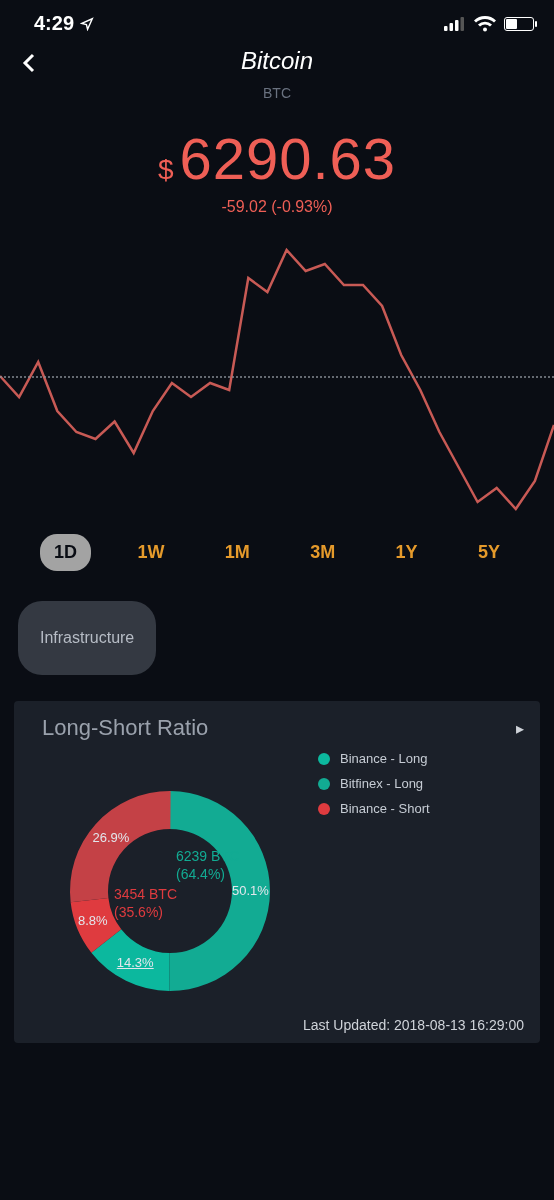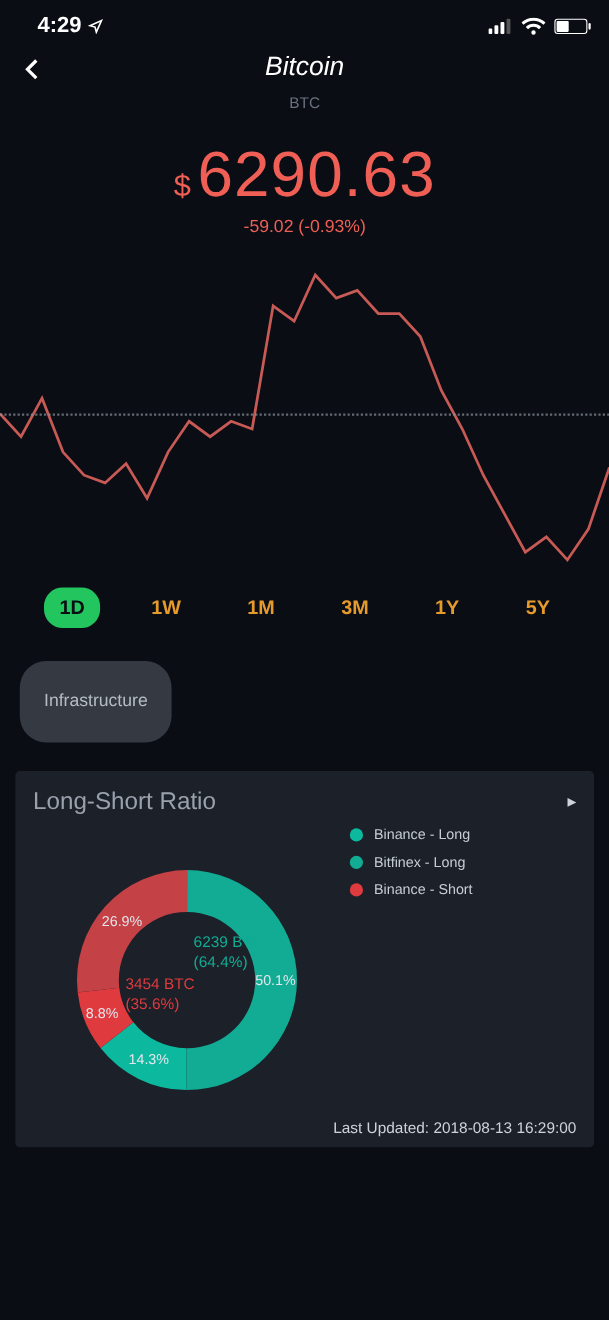--- a/index.html
+++ b/index.html
@@ -61,42 +61,42 @@
   .chart-svg { width:100%; height:100%; }
 
   
   .range-row {
     display:flex; justify-content:space-between;
     padding: 18px 40px 0 40px;
     font-size: 18px; font-weight:700;
     color:#e59a2b;
   }
   .range-tab { padding: 8px 14px; border-radius:4px; cursor:pointer; }
-  .range-tab.active { background:#22c55e; color:#0a0d14;border-radius:17px; }
+  .range-tab.active { background:#a3a3a3; color:#0a0d14;border-radius:17px; }
 
   
   .tag-row { padding: 30px 18px 16px 18px; }
   .tag-chip {
     display:inline-block;
     background:#343942;
     color:#b6bcc5;
     font-size:16px;
     padding:28px 22px;
     border-radius: 24px;
   }
 
   
   .panel {
     margin: 10px 14px 0 14px;
     background:#1b2029;
     border-radius:4px;
     padding: 14px 16px 10px 16px;
     position:relative;
   }
-  .panel-title { font-size:22px; color:#9aa1ac; font-weight:300; }
+  .panel-title { font-size:22px; color:#9aa1ac; font-weight:300;margin-left:12px; }
   .panel-caret { position:absolute; right:16px; top:18px; color:#cfd3d9; }
   .panel-body { display:flex; margin-top:10px; }
   .donut-side { width: 280px; height: 260px; position:relative; }
   .legend-side { flex:1; padding-left:8px; }
   .legend-item { display:flex; align-items:center; font-size:13px; color:#c6ccd4; margin-bottom:10px; }
   .legend-dot { width:12px; height:12px; border-radius:50%; margin-right:10px; }
   .d-green-d { background:#12ab93; } 
   .d-green-l { background:#0cb89e; } 
   .d-red-d   { background:#df3b3f; }
   .d-red-l   { background:#c44146; }
@@ -179,21 +179,21 @@
 
   <div class="panel-body">
     <div class="donut-side">
       <svg class="donut-svg" id="donut-svg" viewBox="0 0 280 260">
           <path d="M 140 40 A 100 100 0 1 1 139.3716856034441 239.99802608561373 L 139.61044507413533 201.9987761730805 A 62 62 0 1 0 140 78 Z" fill="#12ab93"></path>
           <path d="M 139.3716856034441 239.99802608561373 A 100 100 0 0 1 61.37115678633809 201.78596130903338 L 91.25011720752961 178.3072960116007 A 62 62 0 0 0 139.61044507413533 201.9987761730805 Z" fill="#0cb89e"></path>
           <path d="M 61.37115678633809 201.78596130903338 A 100 100 0 0 1 40.63886894799914 151.2856384873481 L 78.39609874775948 146.99709586215582 A 62 62 0 0 0 91.25011720752961 178.3072960116007 Z" fill="#df3b3f"></path>
           <path d="M 40.63886894799914 151.2856384873481 A 100 100 0 0 1 140.62831439655594 40.001973914386284 L 140.38955492586467 78.0012238269195 A 62 62 0 0 0 78.39609874775948 146.99709586215582 Z" fill="#c44146"></path>
         </svg>
       <div class="donut-label" id="lbl-bfx-long" style="left: 202px; top: 132.251px;">50.1%</div>
-      <div class="donut-label" id="lbl-bnc-long" style="left: 86.8049px; top: 203.842px;">14.3%</div>
+      <div class="donut-label" id="lbl-bnc-long" style="left: 86.8049px; top: 203.842px; text-decoration: underline;">14.3%</div>
       <div class="donut-label" id="lbl-bnc-short" style="left: 47.9938px; top: 162.382px;">8.8%</div>
       <div class="donut-label" id="lbl-bfx-short" style="left: 62.4924px; top: 78.5318px;">26.9%</div>
 
       <div class="donut-center green" id="center-long" style="left: 146px; top: 96px;">
         <div>6239 BTC</div>
         <div>(64.4%)</div>
       </div>
       <div class="donut-center red" id="center-short" style="left: 84px; top: 134px;">
         <div>3454 BTC</div>
         <div>(35.6%)</div>

